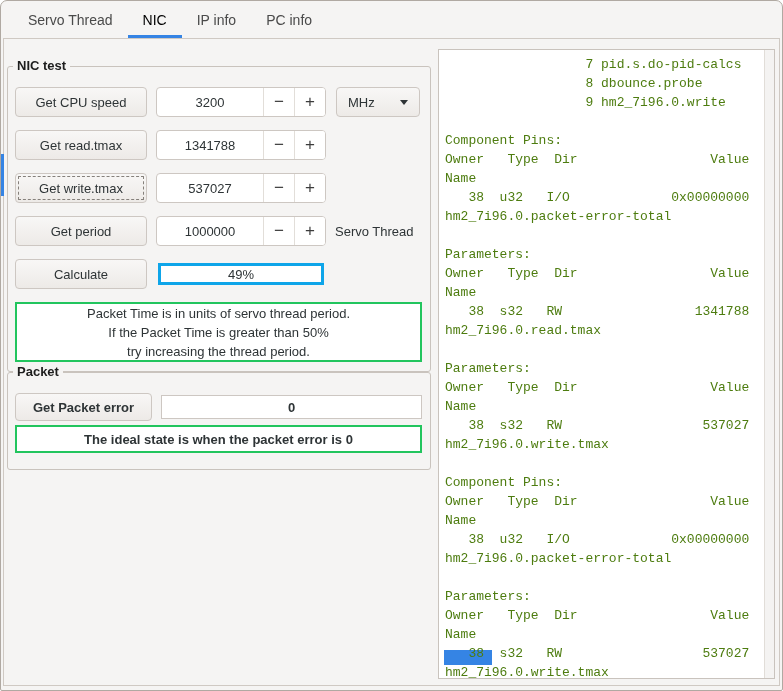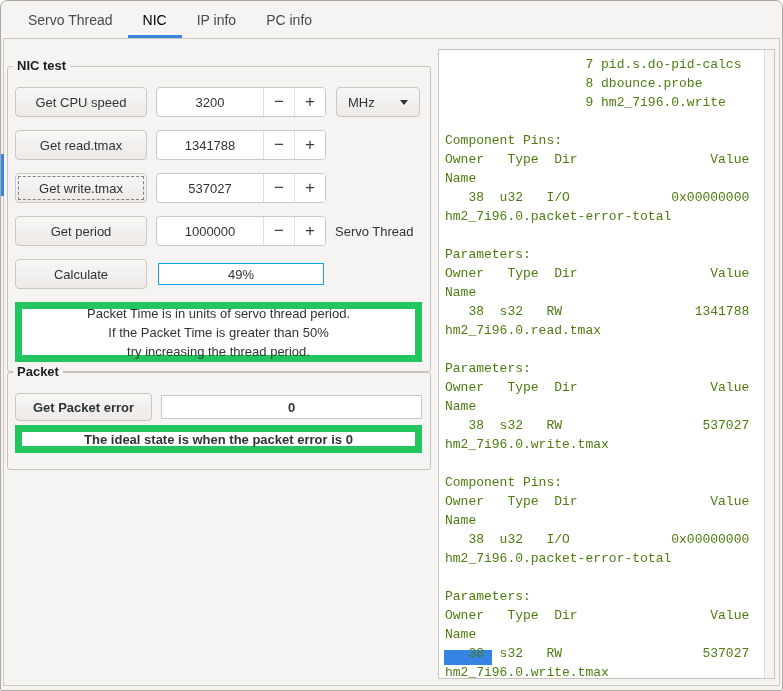--- a/index.html
+++ b/index.html
@@ -72,26 +72,26 @@
     padding:0 11px;
   }
   .caret {
     width:0; height:0;
     border-left:4px solid transparent; border-right:4px solid transparent;
     border-top:5px solid #2e3436;
   }
   .suffix-label { margin-left:9px; color:#2e3436; }
   .progress {
     width:166px; height:22px; margin-left:11px; box-sizing:border-box;
-    border:1px solid #0ea5e9; background:#fff;
+    border:3px solid #0ea5e9; background:#fff;
     display:flex; align-items:center; justify-content:center;
   }
   .infobox {
     margin-top:13px; height:60px; box-sizing:border-box;
-    border:7px solid #22c55e; background:#fff;
+    border:2px solid #22c55e; background:#fff;
     display:flex; align-items:center; justify-content:center;
     text-align:center; white-space:pre-line; line-height:19px;
   }
   
   .frame-body2 { padding:20px 8px 8px 7px;font-weight:bold; }
   .row2 { display:flex; align-items:center; height:28px; }
   .btn-packet { width:137px; height:28px; }
   .entry {
     flex:1; height:24px; margin-left:9px; box-sizing:border-box;
     border:1px solid #cdc7c2; background:#fff;

